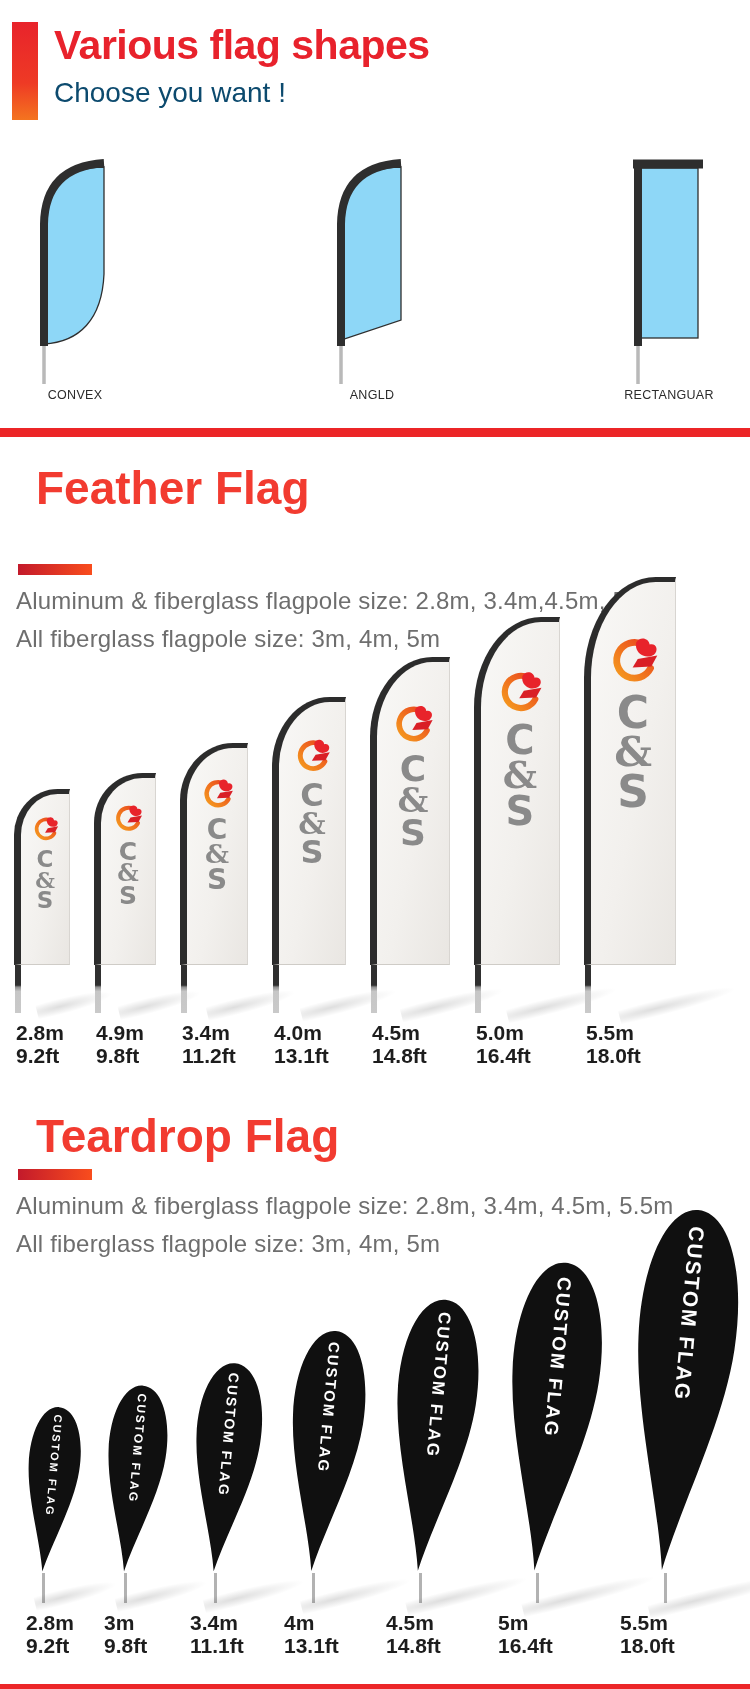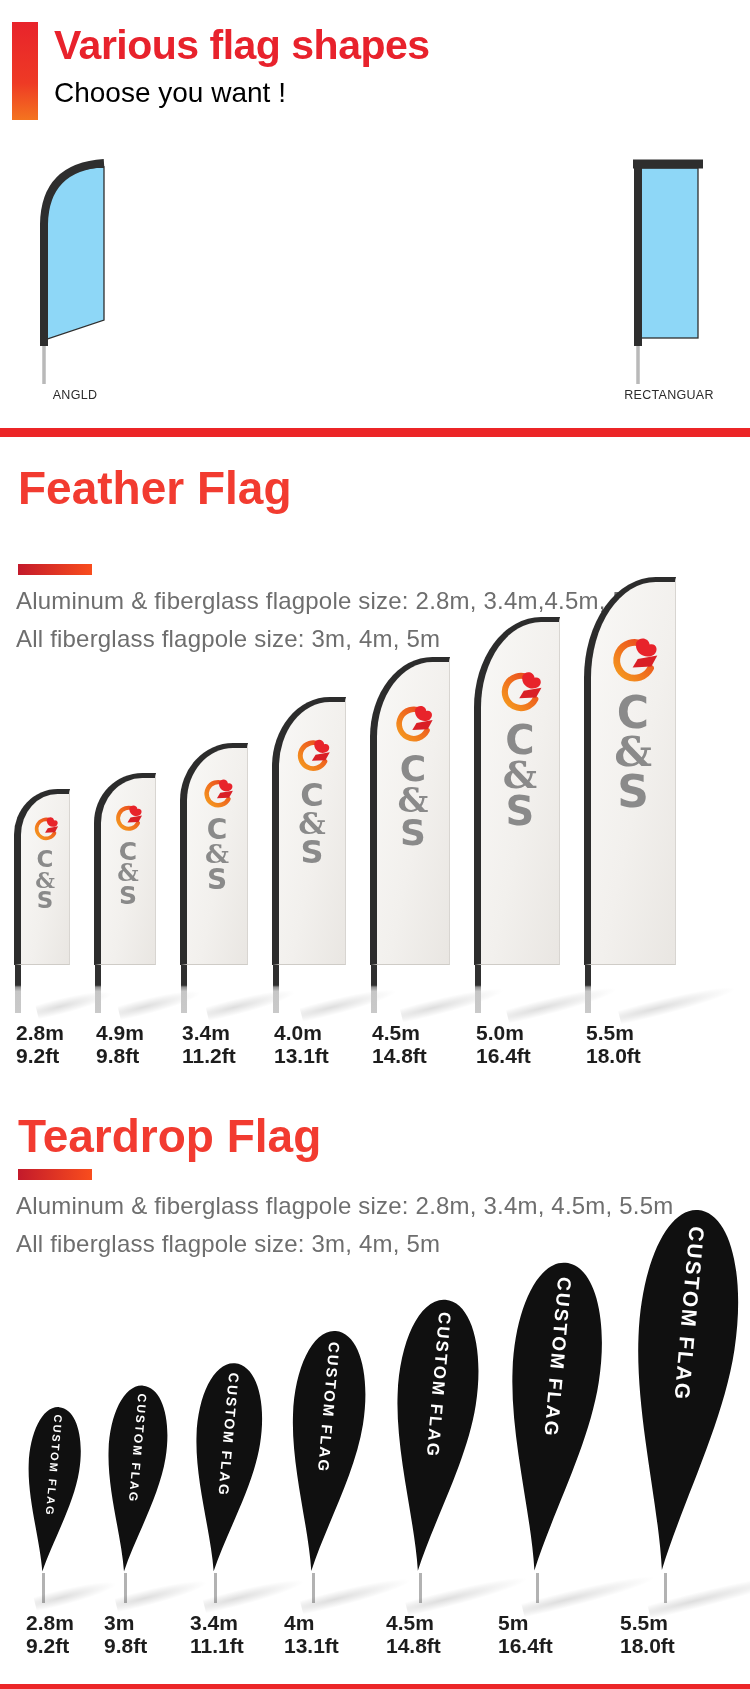--- a/index.html
+++ b/index.html
@@ -3,32 +3,32 @@
 <meta charset="utf-8">
 <style>
   * { margin:0; padding:0; box-sizing:border-box; }
   body { background:#ffffff; font-family:"Liberation Sans", sans-serif; }
   .page { position:relative; width:750px; height:1689px; background:#fff; overflow:hidden; }
 
   
   .header { display:flex; padding:22px 0 0 12px; }
   .accent-bar { width:26px; height:98px; background:linear-gradient(180deg,#e8232b 0%,#ee3a25 62%,#f4741f 100%); margin-right:16px; flex:none; }
   .page-title { font-size:41px; font-weight:800; color:#e8222c; letter-spacing:-0.5px; line-height:1.15; }
-  .page-subtitle { font-size:28px; color:#000000; margin-top:8px; }
+  .page-subtitle { font-size:28px; color:#0c4a6e; margin-top:8px; }
 
   
   .shapes-row { display:flex; justify-content:space-between; padding:0 26px 0 20px; margin-top:14px; }
   .shape-col { display:flex; flex-direction:column; align-items:center; width:110px; }
   .shape-col svg { display:block; }
   .shape-label { margin-top:2px; font-size:12.5px; letter-spacing:.3px; color:#2b2b2b; }
 
   .divider { height:9px; background:#ec2527; margin-top:26px; }
 
   
-  .section-title { margin:26px 0 0 18px; font-size:46px; font-weight:800; color:#f23b30; line-height:1.1; }
+  .section-title { margin:26px 0 0 36px; font-size:46px; font-weight:800; color:#f23b30; line-height:1.1; }
   .section-title.t2 { margin-top:44px; }
   .section-underline { margin:50px 0 0 18px; width:74px; height:11px; background:linear-gradient(90deg,#c31a2b 0%,#f94d1d 100%); }
   .section-underline.u2 { margin-top:8px; }
   .spec-line { margin:12px 0 0 16px; font-size:24px; color:#6e6e6e; letter-spacing:.2px; }
   .spec-line.l2 { margin-top:10px; }
 
   
   .feather-row { display:flex; align-items:flex-end; gap:16px; padding-left:14px; margin-top:-76px; position:relative; }
   .fcol { display:flex; flex-direction:column; justify-content:flex-end; align-items:flex-start; position:relative; }
   .fflag { position:relative; border-left:7px solid #2c2c2c; border-top:5px solid #2c2c2c;
@@ -93,20 +93,28 @@
     <div class="accent-bar"></div>
     <div>
       <div class="page-title">Various flag shapes</div>
       <div class="page-subtitle">Choose you want !</div>
     </div>
   </div>
 
   <div class="shapes-row">
 
 
+    <div class="shape-col">
+      <svg width="98" height="252" viewBox="0 0 92 252">
+        <line x1="15" y1="210" x2="15" y2="250" stroke="#b9b9b9" stroke-width="3.5"></line>
+        <path d="M15 210 L15 92 C17 44 40 34 75 33 L75 140 C73 186 50 208 15 210 Z" fill="#8ed7f7" stroke="#2e2e2e" stroke-width="1.3"></path>
+        <path d="M15 212 L15 90 Q16 33 75 29" stroke="#2e2e2e" stroke-width="8" fill="none"></path>
+      </svg>
+      <div class="shape-label">CONVEX</div>
+    </div>
 
 
     <div class="shape-col">
       <svg width="98" height="252" viewBox="0 0 92 252">
         <line x1="15" y1="210" x2="15" y2="250" stroke="#b9b9b9" stroke-width="3.5"></line>
         <path d="M15 206 L15 92 C17 44 40 34 75 33 L75 186 Z" fill="#8ed7f7" stroke="#2e2e2e" stroke-width="1.3"></path>
         <path d="M15 212 L15 90 Q16 33 75 29" stroke="#2e2e2e" stroke-width="8" fill="none"></path>
       </svg>
       <div class="shape-label">ANGLD</div>
     </div>

